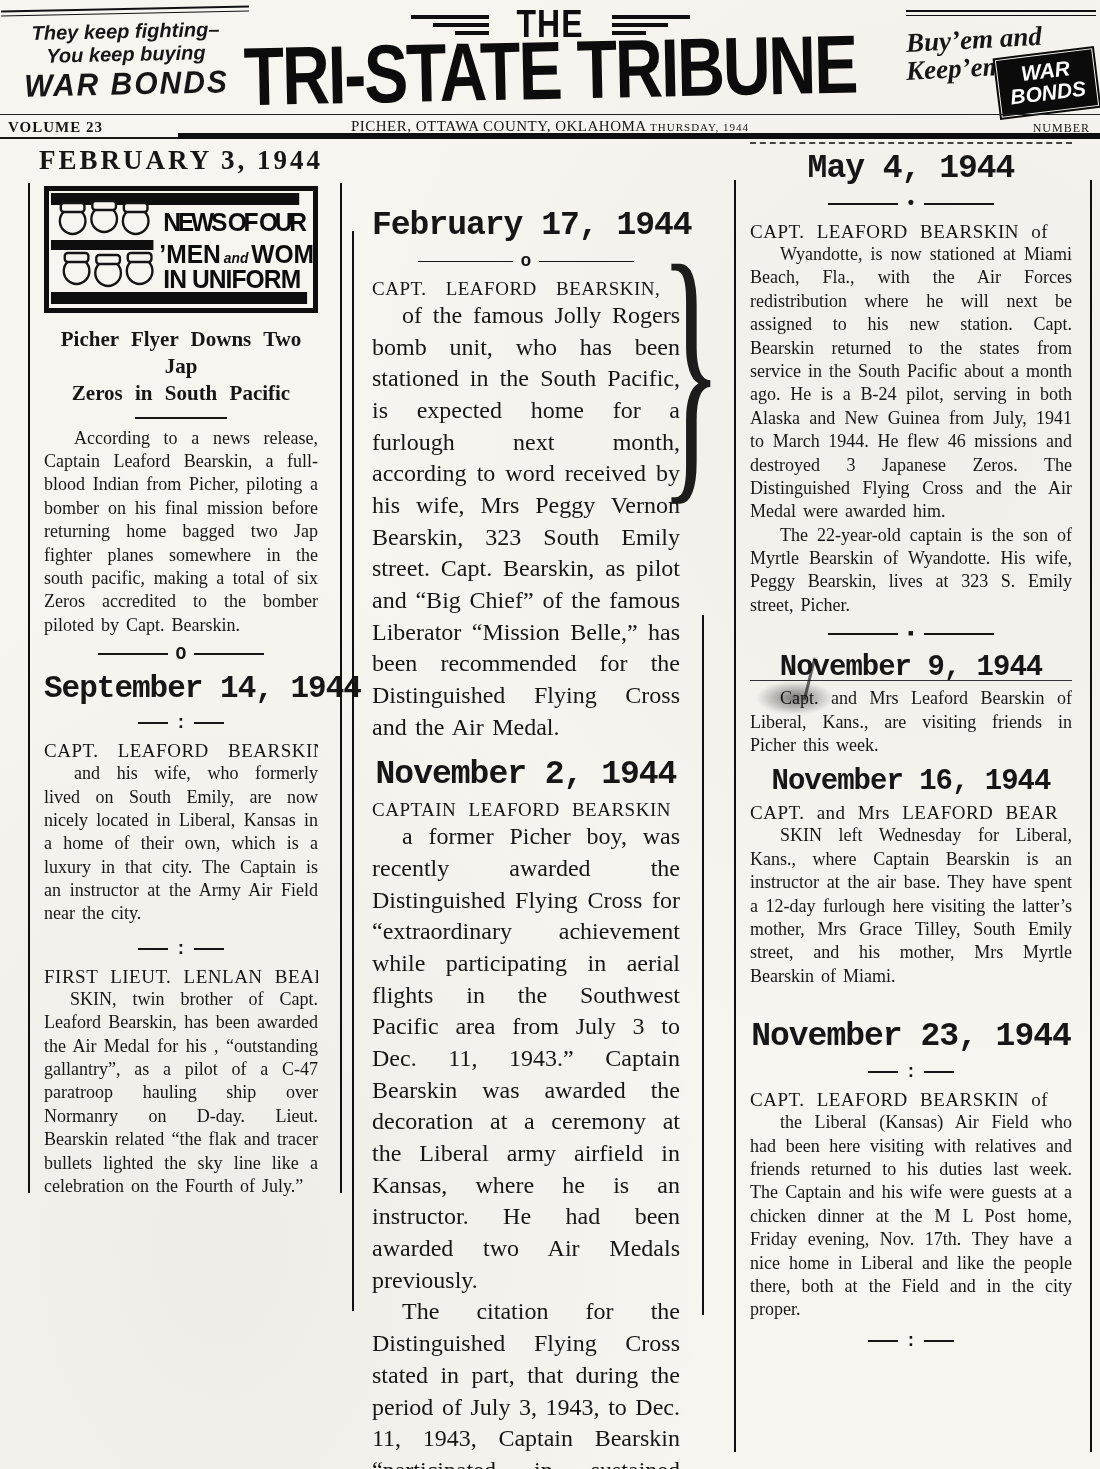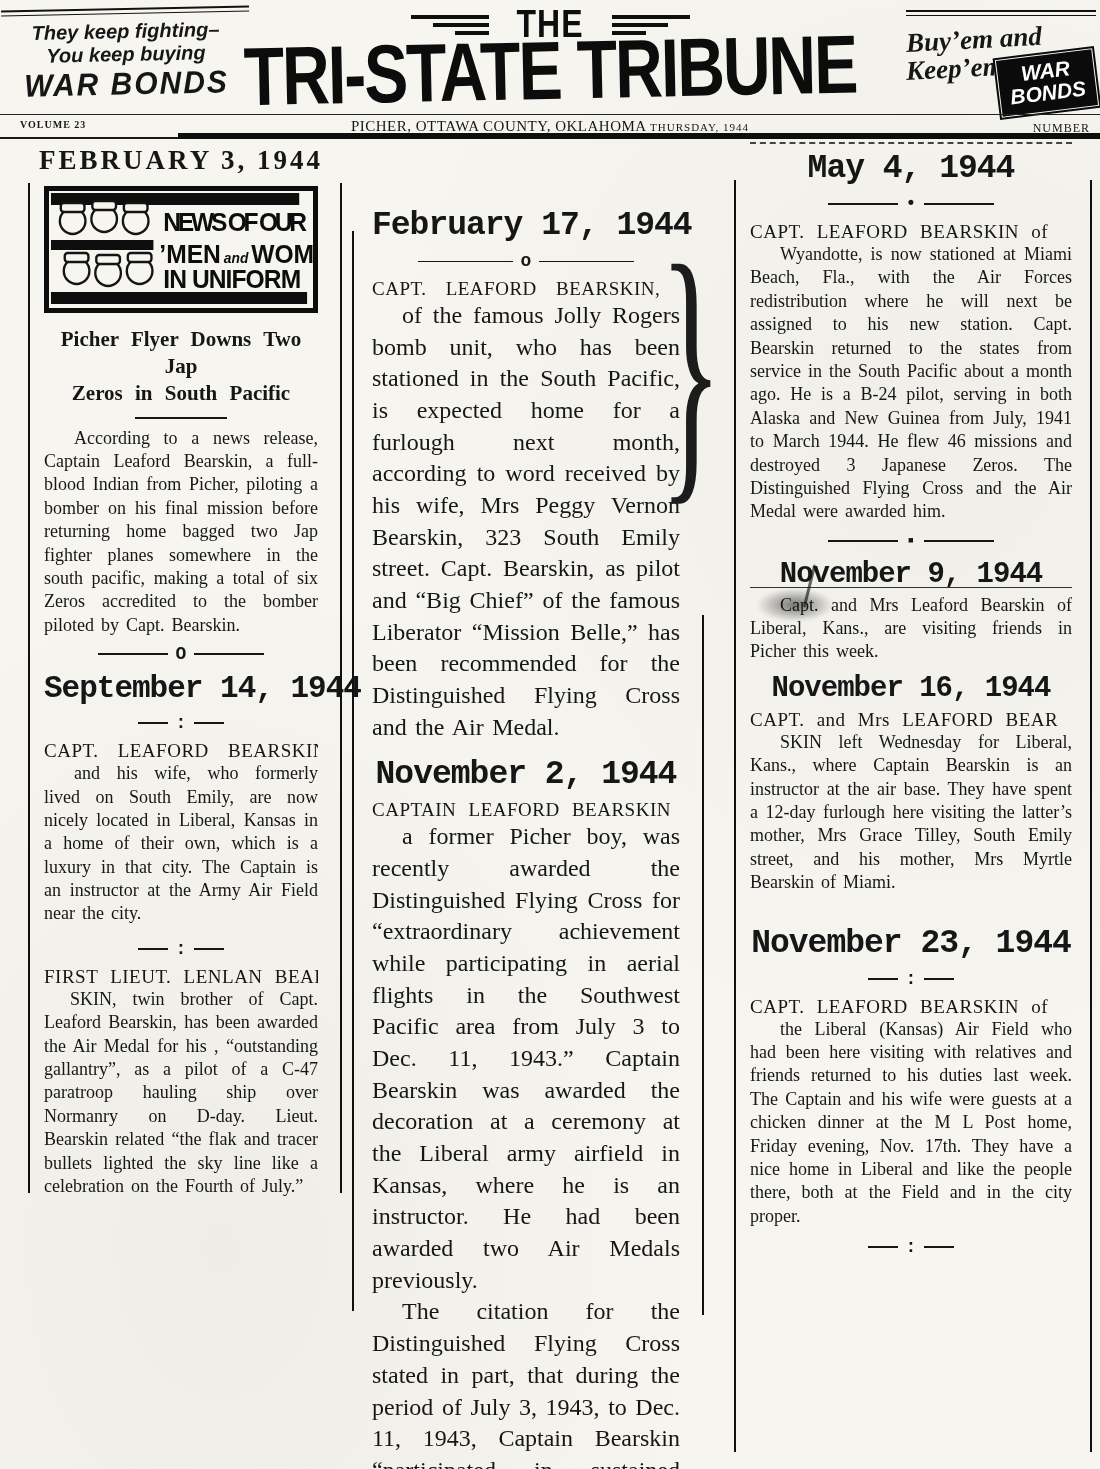--- a/index.html
+++ b/index.html
@@ -51,21 +51,21 @@
                font-size:27px; line-height:1.05; transform:rotate(-3deg); }
   .wb-badge { position:absolute; right:0; top:44px; background:#0b0b0b; color:#fff;
               padding:5px 10px 7px; transform:rotate(-7deg);
               font-family:"Liberation Sans",sans-serif; font-style:italic; font-weight:bold;
               font-size:21px; line-height:1.05; text-align:center;
               box-shadow:0 0 0 2px #0b0b0b; border:1px solid #f6f5f0; }
 
   
   .dateline { position:absolute; left:0; right:0; top:114px; height:22px;
               border-top:1px solid #222; }
-  .dl-vol { position:absolute; left:20px; top:4px; font-size:10px; font-weight:bold; letter-spacing:1px;}
+  .dl-vol { position:absolute; left:8px; top:4px; font-size:15px; font-weight:bold; letter-spacing:1px;}
   .dl-center { position:absolute; left:0; right:0; top:3px; text-align:center; font-size:15px; letter-spacing:.5px;}
   .dl-day { font-size:11px; letter-spacing:1px; }
   .dl-num { position:absolute; right:10px; top:6px; font-size:12px; letter-spacing:1px;text-align:right;}
   .rule-thin { position:absolute; left:0; right:0; top:137px; height:2px; background:#1a1a1a;}
   .rule-thick { position:absolute; left:178px; right:0; top:133px; height:6px; background:#0e0e0e;}
 
   
   .col { position:absolute; }
   #col1 { left:8px;  top:145px; width:340px; padding:0 30px 0 36px; }
   #col2 { left:352px; top:145px; width:354px; padding:62px 26px 0 20px; }
@@ -261,20 +261,21 @@
 
     <div class="dashtop"></div>
     <div class="datehead-mono dm-34">May 4, 1944</div>
     <div class="divider mid">
       <span class="dline"></span>
       <span>•</span>
       <span class="dline"></span>
     </div>
     <div class="lead tight">CAPT. LEAFORD BEARSKIN of</div>
     <p class="body">Wyandotte, is now stationed at Miami Beach, Fla., with the Air Forces redistribution where he will next be assigned to his new station. Capt. Bearskin returned to the states from service in the South Pacific about a month ago. He is a B-24 pilot, serving in both Alaska and New Guinea from July, 1941 to March 1944. He flew 46 missions and destroyed 3 Japanese Zeros. The Distinguished Flying Cross and the Air Medal were awarded him.</p>
+    <p class="body">The 22-year-old captain is the son of Myrtle Bearskin of Wyandotte. His wife, Peggy Bearskin, lives at 323 S. Emily street, Picher.</p>
     <div class="divider mid">
       <span class="dline"></span>
       <span>▪</span>
       <span class="dline"></span>
     </div>
 
     <div style="position:relative;">
       <div class="datehead-mono dm-30">November 9, 1944</div>
       <div class="thinline"></div>
       <div class="smudge"></div>

